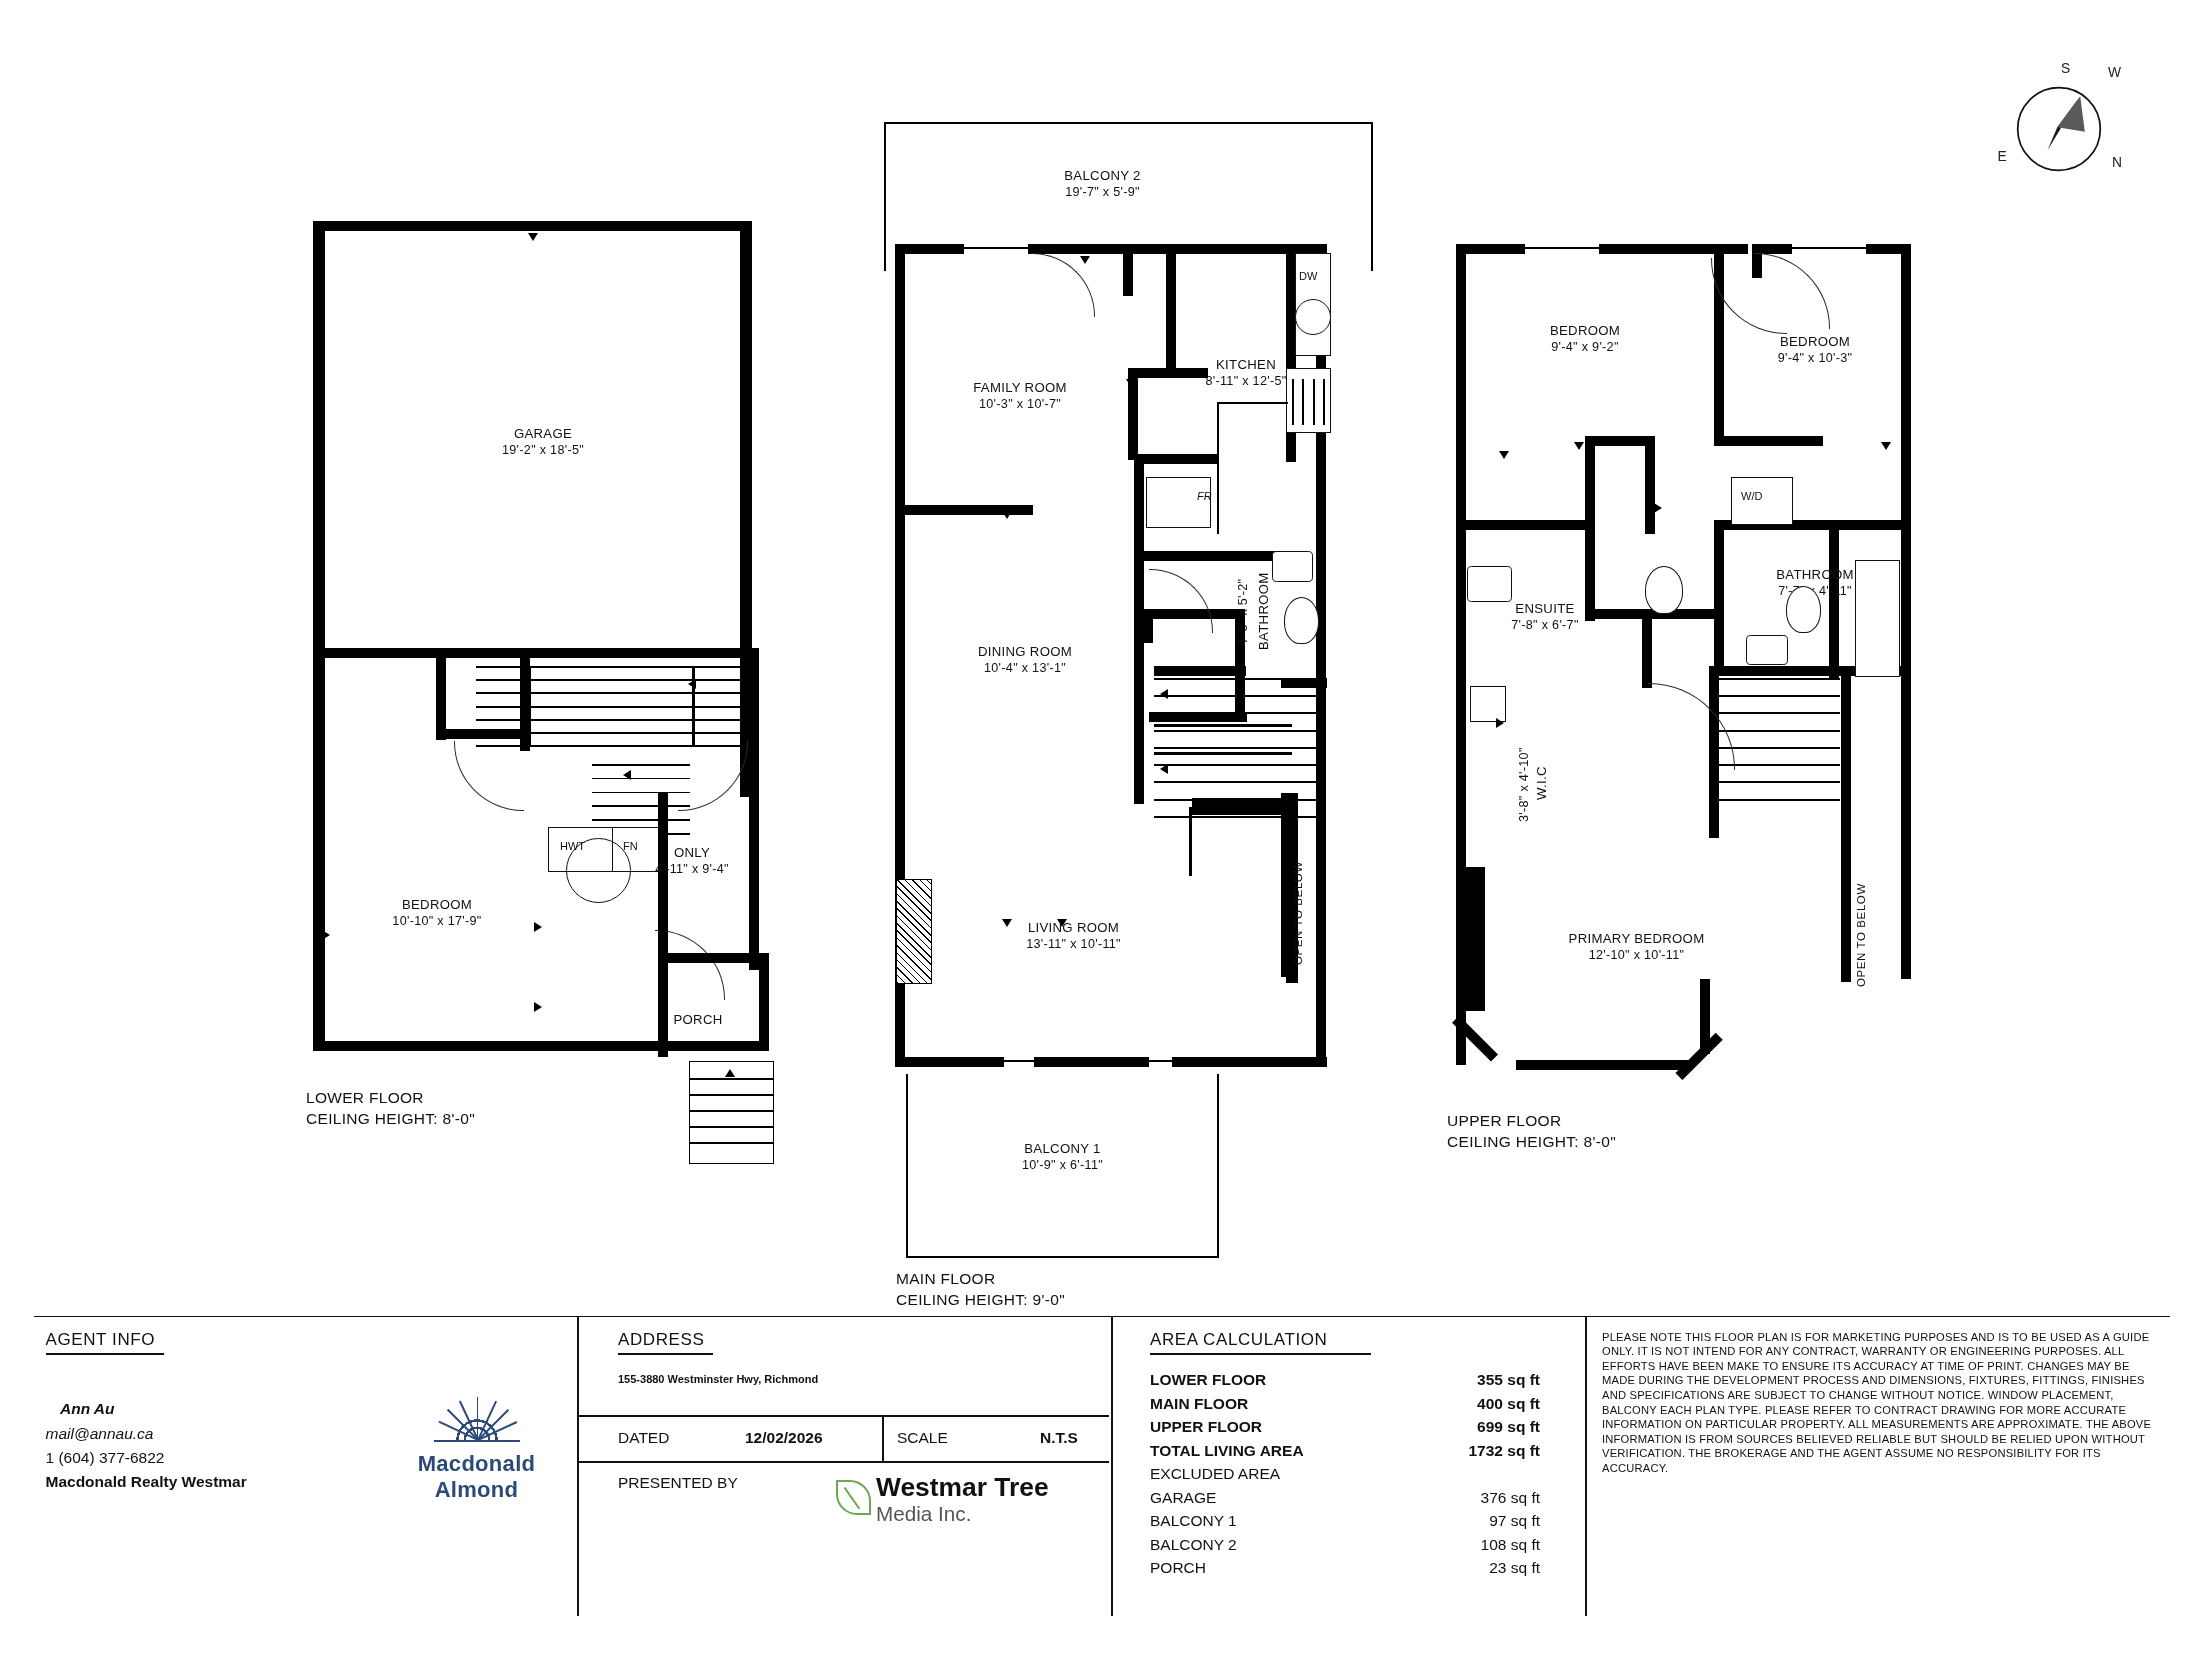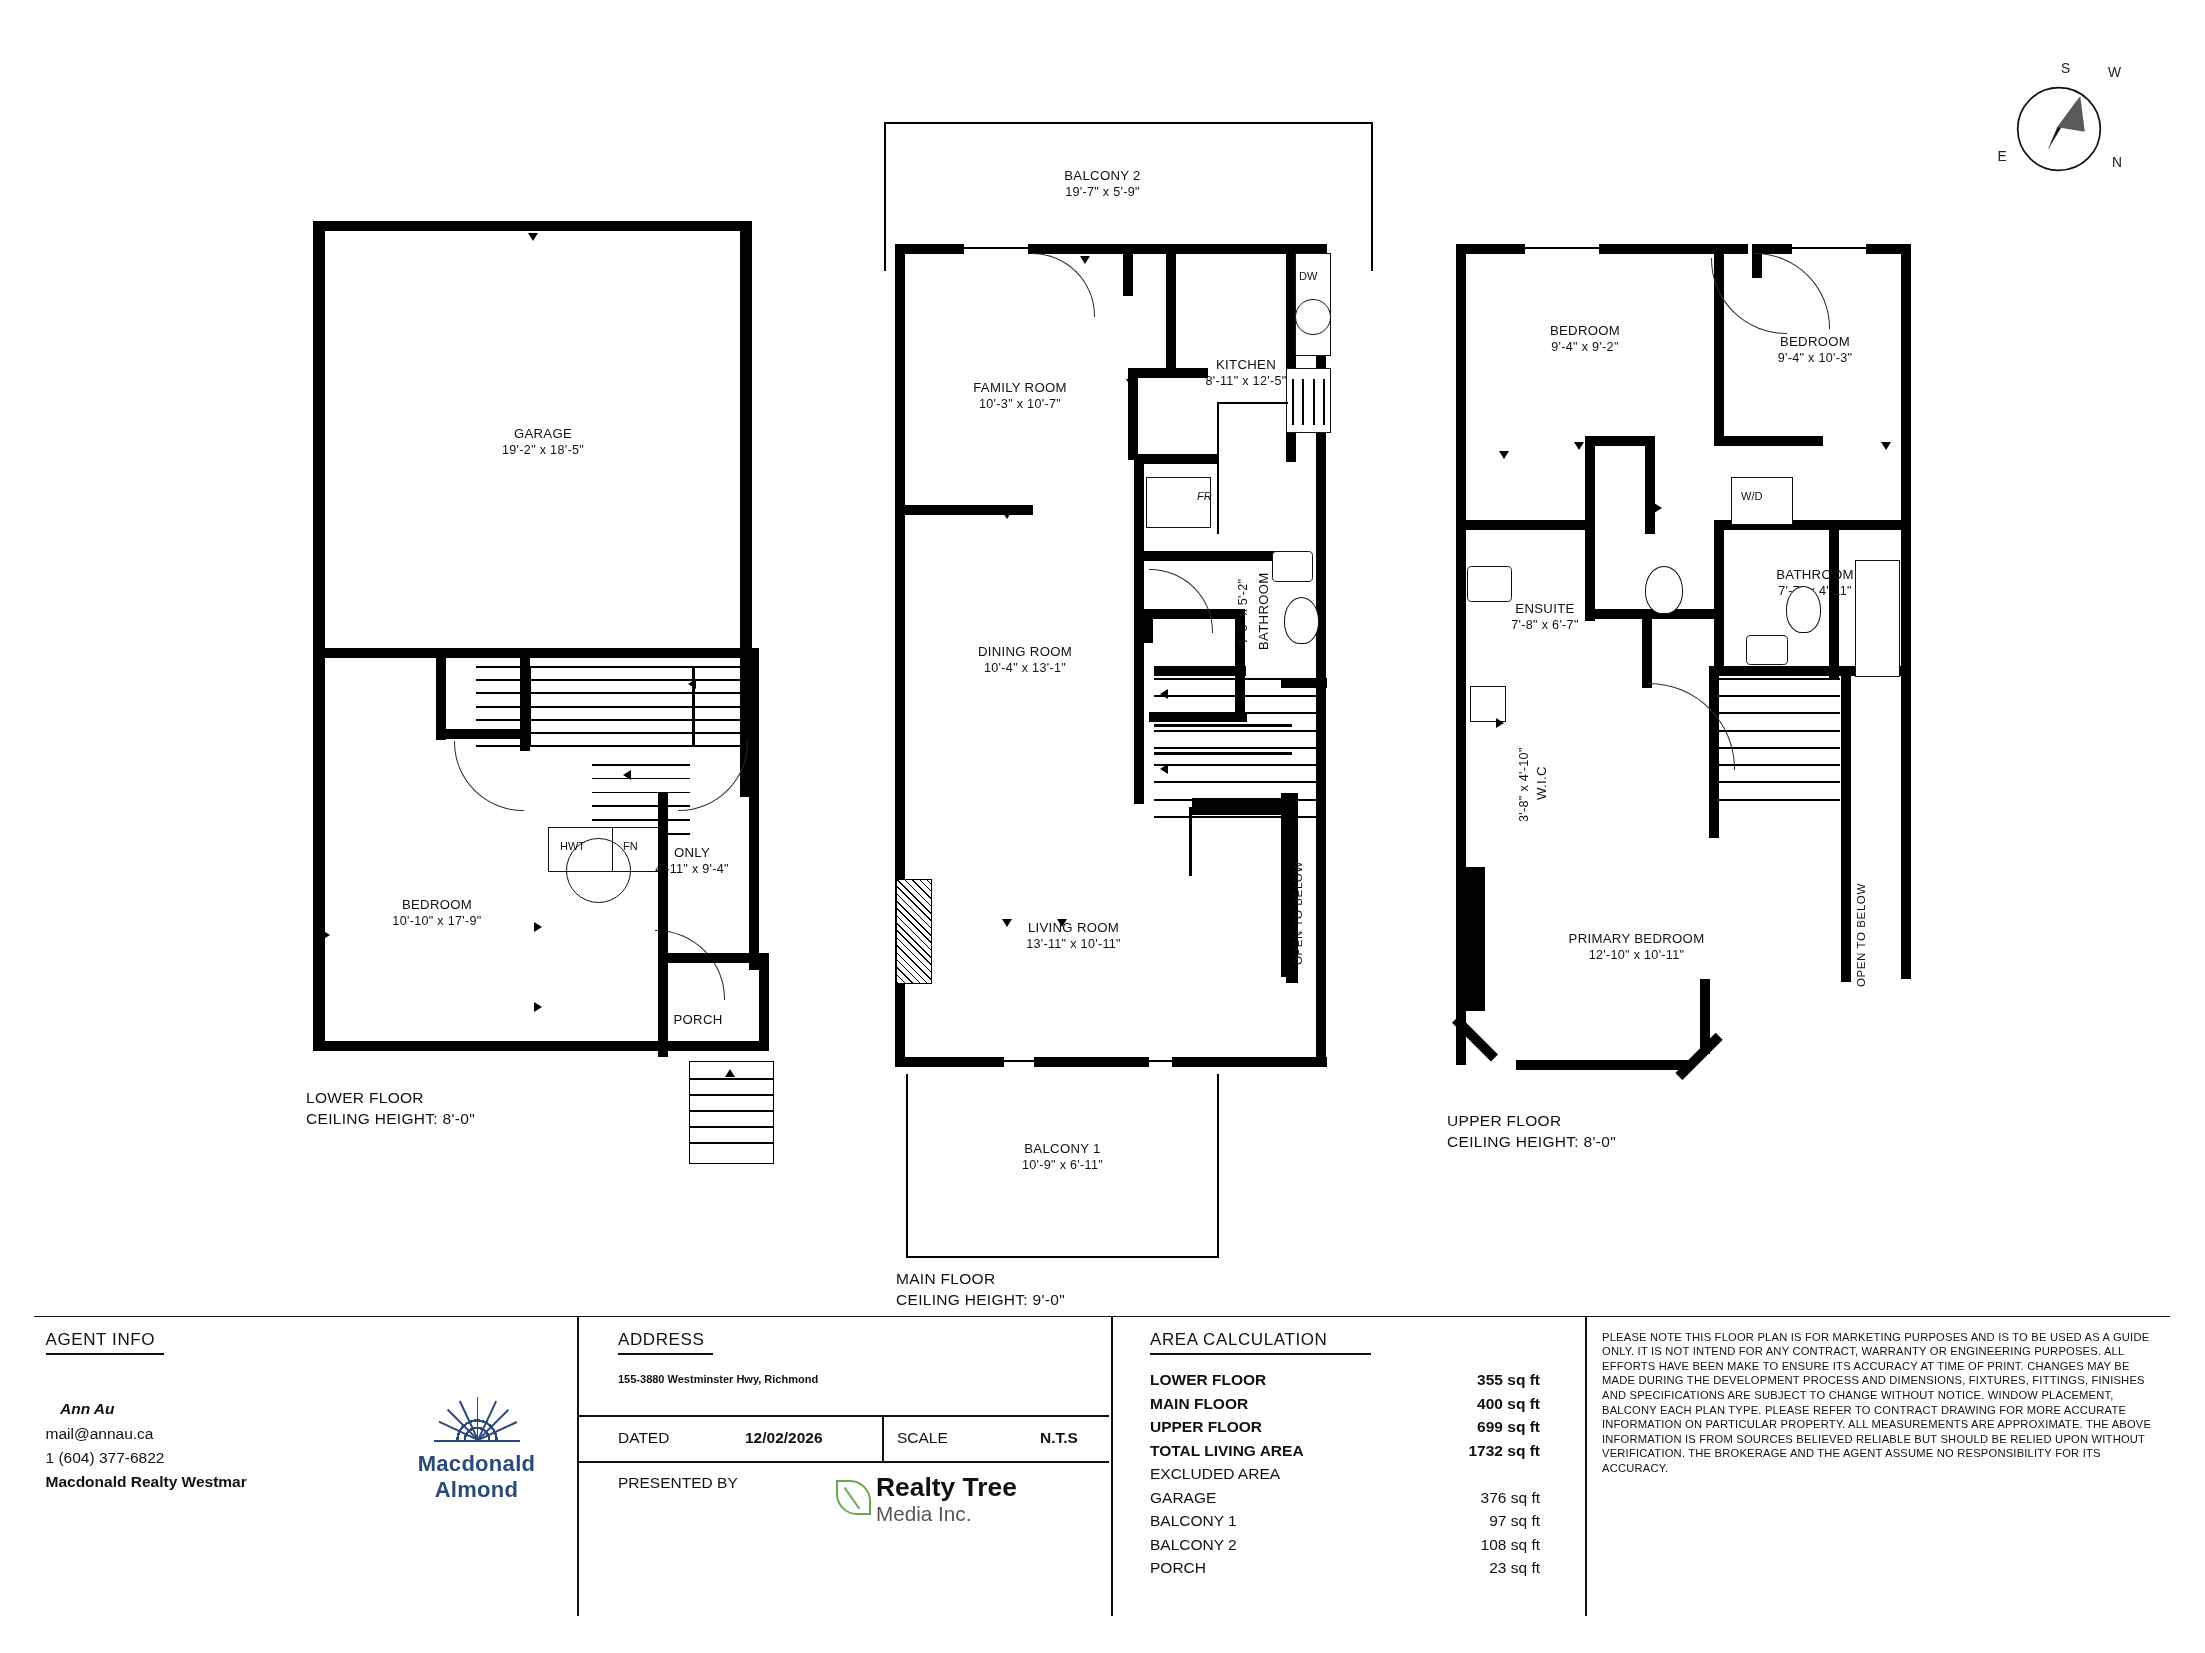--- a/index.html
+++ b/index.html
@@ -423,21 +423,21 @@
 <div class="footer">
 
   <div class="vline" style="left:543px;"></div>
   <div class="vline" style="left:1077px;"></div>
   <div class="vline" style="left:1551px;"></div>
 
   <div class="fcol" style="left:0; width:543px;">
     <div class="ftitle" style="position:absolute; left:11.5px; top:12.6px;">AGENT INFO</div>
     <div class="hline" style="left:11.5px; top:36px; width:118px;"></div>
     <div class="ftext fbold" style="position:absolute; left:26px; top:80px;font-style:italic;">Ann Au</div>
-    <div class="ftext" style="position:absolute; left:11.5px; top:105px;">mail@annau.ca</div>
+    <div class="ftext" style="position:absolute; left:11.5px; top:105px;font-style:italic;">mail@annau.ca</div>
     <div class="ftext" style="position:absolute; left:11.5px; top:129px;">1 (604) 377-6822</div>
     <div class="ftext fbold" style="position:absolute; left:11.5px; top:153px;">Macdonald Realty Westmar</div>
 
     <div class="mac" style="left:368px; top:80px; width:149px;">
       <div class="fan">
         <div class="fanlines">
           <i style="transform:rotate(-65deg)"></i>
             <i style="transform:rotate(-45deg)"></i>
           <i style="transform:rotate(-25deg)"></i>
             <i style="transform:rotate(0deg)"></i>
@@ -463,21 +463,21 @@
     <div class="ftext" style="position:absolute; left:40px; top:109px;">DATED</div>
     <div class="ftext fbold" style="position:absolute; left:167px; top:109px;">12/02/2026</div>
     <div class="ftext" style="position:absolute; left:319px; top:109px;">SCALE</div>
     <div class="ftext fbold" style="position:absolute; left:462px; top:109px;">N.T.S</div>
 
     <div class="ftext" style="position:absolute; left:40px; top:154px;">PRESENTED BY</div>
 
     <div class="almond" style="left:258px; top:155px; width:270px; height:69px;">
       <div class="leaf"></div>
       <div class="stem"></div>
-      <div class="t1">Realty Tree</div>
+      <div class="t1">Westmar Tree</div>
       <div class="t2">Media Inc.</div>
     </div>
   </div>
 
   <div class="fcol" style="left:1079px; width:471px;">
     <div class="ftitle" style="position:absolute; left:37px; top:12.6px;">AREA CALCULATION</div>
     <div class="hline" style="left:37px; top:36px; width:221px;"></div>
 
     <div style="position:absolute; left:37px; top:51px; width:413px;">
       <div style="position:relative; height:23.5px;">

